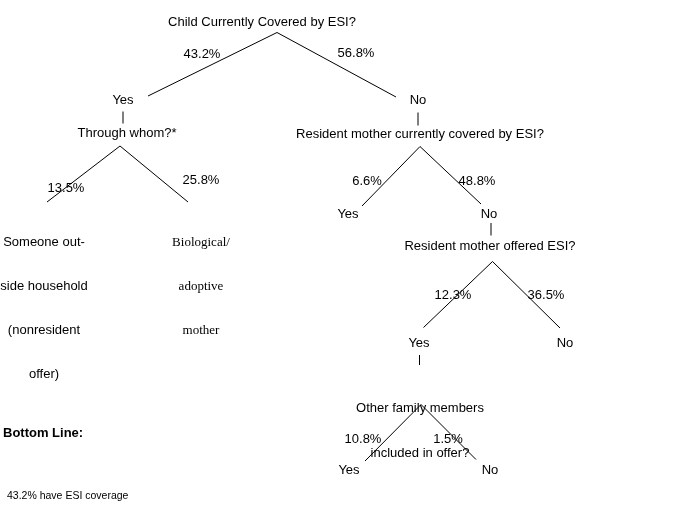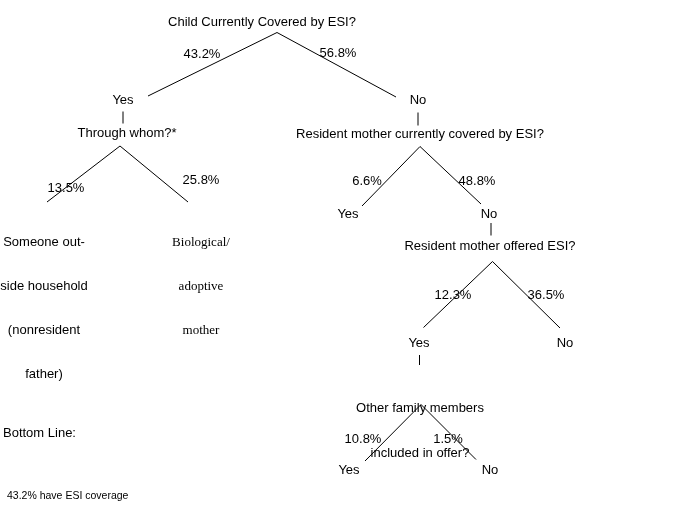--- a/index.html
+++ b/index.html
@@ -12,21 +12,21 @@
     font-size: 13px;
     color: #000000;
     overflow: hidden;
   }
   svg.lines { position: absolute; left: 0; top: 0; width: 693px; height: 530px; }
   svg.lines line { stroke: #000000; stroke-width: 1; }
   .t { position: absolute; line-height: 13px; white-space: pre; }
   .c { transform: translateX(-50%); text-align: center; }
   .leaf { line-height: 14.6px; }
   .q2 { line-height: 15px; }
-  .bl-head { font-weight: normal; line-height: 14px; }
+  .bl-head { font-weight: bold; line-height: 14px; }
   .bl-lines { font-size: 10.5px; }
   .bl-lines div { line-height: 16.6px; white-space: pre; }
 </style>
 </head>
 <body>
 
 <div class="canvas">
 
   <svg class="lines" viewBox="0 0 693 530" xmlns="http://www.w3.org/2000/svg">
     <line x1="277" y1="32.5" x2="148" y2="96"></line>
@@ -40,32 +40,32 @@
     <line x1="491" y1="223" x2="491" y2="235.5"></line>
     <line x1="492.5" y1="261.5" x2="423.5" y2="327.5"></line>
     <line x1="492.5" y1="261.5" x2="560" y2="328"></line>
     <line x1="419.5" y1="355" x2="419.5" y2="365"></line>
     <line x1="421" y1="404.5" x2="365" y2="461"></line>
     <line x1="421" y1="404.5" x2="476" y2="459.5"></line>
   </svg>
 
   <div class="t c" style="left:262px; top:15px;">Child Currently Covered by ESI?</div>
   <div class="t c" style="left:202px; top:47px;">43.2%</div>
-  <div class="t c" style="left:338px; top:46px;">56.8%</div>
+  <div class="t c" style="left:356px; top:46px;">56.8%</div>
   <div class="t c" style="left:123px; top:93px;">Yes</div>
   <div class="t c" style="left:418px; top:93px;">No</div>
 
   <div class="t c" style="left:127px; top:126px;">Through whom?*</div>
   <div class="t c" style="left:66px; top:181px;">13.5%</div>
   <div class="t c" style="left:201px; top:173px;">25.8%</div>
   <div class="t c leaf" style="left:44px; top:206px;">
     <div>Someone out-</div>
     <div>side household</div>
     <div>(nonresident</div>
-    <div>father)</div>
+    <div>offer)</div>
   </div>
   <div class="t c leaf" style="left:201px; top:206px;font-family:Liberation Serif, serif;">
     <div>Biological/</div>
     <div>adoptive</div>
     <div>mother</div>
   </div>
 
   <div class="t c" style="left:420px; top:127px;">Resident mother currently covered by ESI?</div>
   <div class="t c" style="left:367px; top:174px;">6.6%</div>
   <div class="t c" style="left:477px; top:174px;">48.8%</div>

